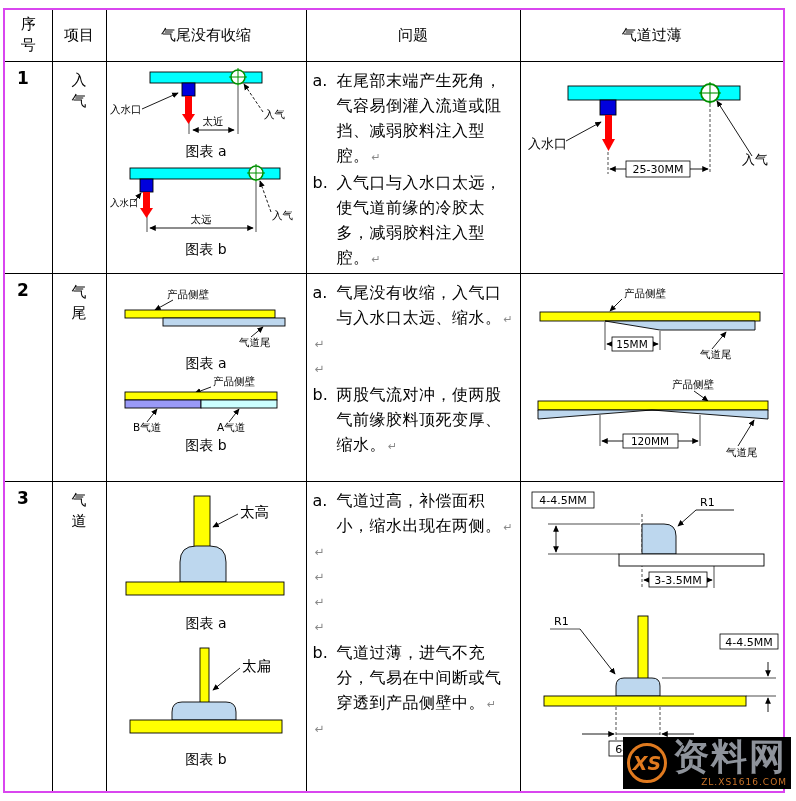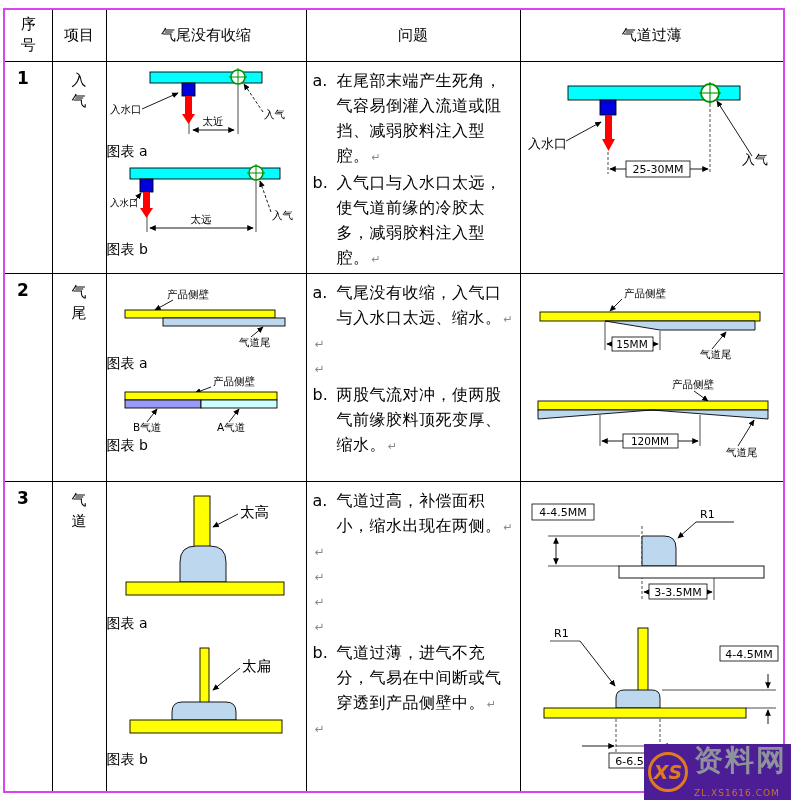--- a/index.html
+++ b/index.html
@@ -7,42 +7,42 @@
   body{width:796px;height:801px;font-family:"DejaVu Sans",sans-serif;color:#000}
   .page{position:relative;width:796px;height:801px;background:#fff;overflow:hidden}
   table.tbl{border-collapse:collapse;position:absolute;left:3px;top:8px;width:780px;table-layout:fixed;border:2px solid #d946ef}
   .tbl th,.tbl td{border:1px solid #000;vertical-align:top;background:#fff}
   .tbl th{height:52px;font-size:15px;font-weight:normal;text-align:center;vertical-align:middle;padding:2px}
   .stack{display:inline-block;width:1.2em;word-break:break-all;line-height:1.4;text-align:center}
   .no-cell{font-size:17px;font-weight:600;padding:6px 0 0 12px;text-align:left}
   .item-cell{text-align:center;padding-top:8px;font-size:15px}
   .bad-cell,.good-cell{text-align:center;padding:4px 0}
   .bad-cell svg,.good-cell svg{display:block;margin:0 auto}
-  .cap{font-size:14px;height:20px;line-height:18px;text-align:left}
+  .cap{font-size:14px;height:20px;line-height:18px;text-align:center}
   .prob-cell{padding:6px 4px 0 6px;font-size:16px;line-height:25px;text-align:left}
   .pitem{display:flex}
   .pmk{flex:0 0 24px}
   .ptx{flex:1;letter-spacing:.5px}
   .pmark{color:#8a8a8a;font-size:11px;margin-left:2px}
   .pmark-line{height:25px;line-height:25px;color:#8a8a8a;font-size:12px;padding-left:2px}
   .gap14{height:14px}
   
   svg text{font-family:"DejaVu Sans",sans-serif;fill:#000}
   .t9{font-size:9.5px}.t10{font-size:10.5px}.t11{font-size:11px}.t13{font-size:13px}.t14{font-size:14.5px}
   .mid{text-anchor:middle}
   .thin{stroke:#000;stroke-width:.7;fill:none}
   .dash{stroke-dasharray:3 2}
   .ld{stroke:#000;stroke-width:.9;fill:none}
   .shape{stroke:#000;stroke-width:.9}
   .dimbox{fill:#fff;stroke:#000;stroke-width:.8}
   
-  .watermark{position:absolute;right:5px;bottom:1px;display:flex;align-items:center;gap:6px;background:#4c1d95;padding:2px 4px}
+  .watermark{position:absolute;right:5px;bottom:12px;display:flex;align-items:center;gap:6px;background:#000000;padding:2px 4px}
   .wm-circle{width:40px;height:40px;border:3px solid #e07a1f;border-radius:50%;display:flex;align-items:center;justify-content:center;color:#e07a1f;font-style:italic;font-weight:bold;font-size:19px}
-  .wm-name{font-size:29px;font-weight:bold;color:#8e939b;letter-spacing:2px;line-height:1}
-  .wm-site{font-size:9px;color:#c8732a;letter-spacing:1px;margin-top:13px;}
+  .wm-name{font-size:36px;font-weight:bold;color:#8e939b;letter-spacing:2px;line-height:1}
+  .wm-site{font-size:9px;color:#c8732a;letter-spacing:1px;margin-top:2px;text-align:right}
 </style>
 </head>
 <body>
 
 <div class="page">
 
 <svg width="0" height="0" style="position:absolute">
   <defs>
     <marker id="ah" viewBox="0 0 10 10" refX="8" refY="5" markerWidth="8" markerHeight="8" orient="auto">
       <path d="M0,1 L9,5 L0,9 z" fill="#000"></path>
@@ -260,21 +260,21 @@
       <div class="pmark-line"><span>↵</span></div>
       <div class="pmark-line"><span>↵</span></div>
       <div class="pmark-line"><span>↵</span></div>
       <div class="pitem">
         <span class="pmk">b.</span>
         <span class="ptx"><span>气道过薄，进气不充分，气易在中间断或气穿透到产品侧壁中。</span><span class="pmark">↵</span></span>
       </div>
       <div class="pmark-line"><span>↵</span></div>
     </td>
 
-    <td class="good-cell" style="padding-top:16px">
+    <td class="good-cell" style="padding-top:4px">
       <svg viewBox="0 0 256 108" width="256" height="108">
         <rect x="8" y="6" width="62" height="16" class="dimbox"></rect>
         <text x="39" y="18" class="t11 mid">4-4.5MM</text>
         <line x1="118" y1="28" x2="118" y2="102" class="thin dash"></line>
         <path d="M118,38 L140,38 Q152,38 152,50 L152,68 L118,68 Z" fill="#bdd7ee" class="shape"></path>
         <rect x="95" y="68" width="145" height="12" fill="#ffffff" class="shape"></rect>
         <line x1="24" y1="38" x2="116" y2="38" class="thin"></line>
         <line x1="24" y1="68" x2="95" y2="68" class="thin"></line>
         <line x1="32" y1="53" x2="32" y2="40" class="ld" marker-end="url(#ah)"></line>
         <line x1="32" y1="53" x2="32" y2="66" class="ld" marker-end="url(#ah)"></line>

